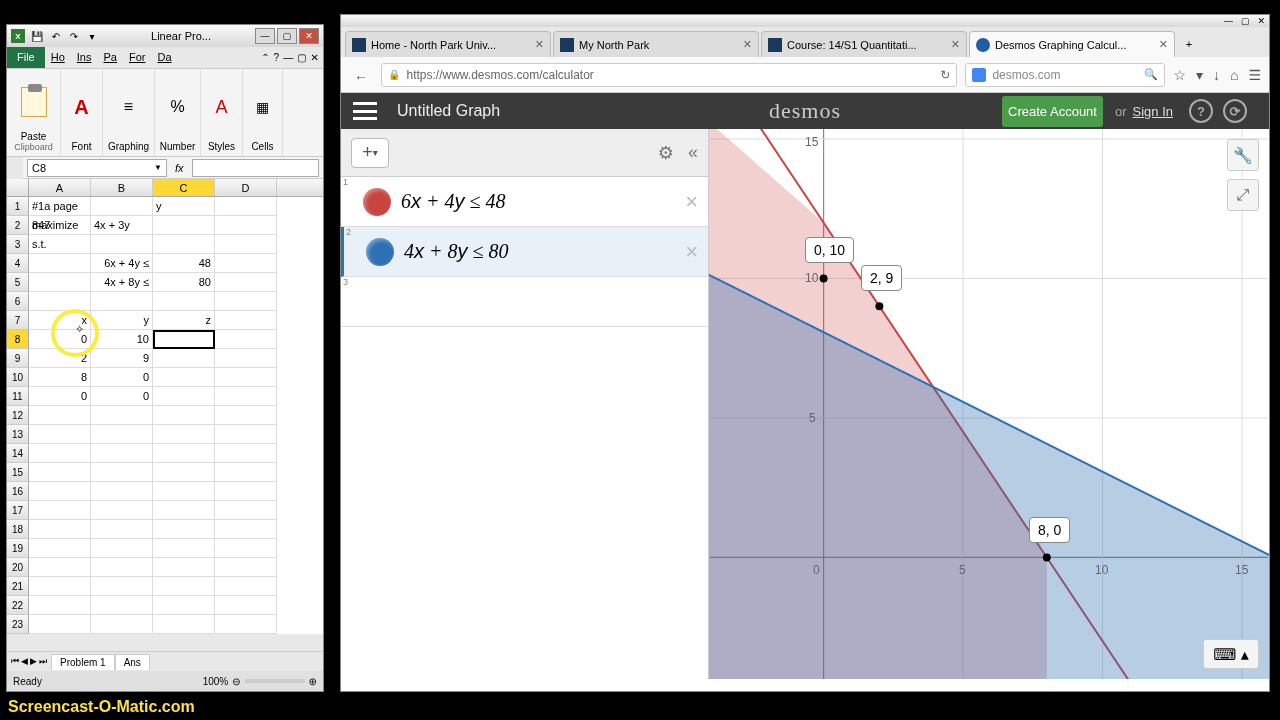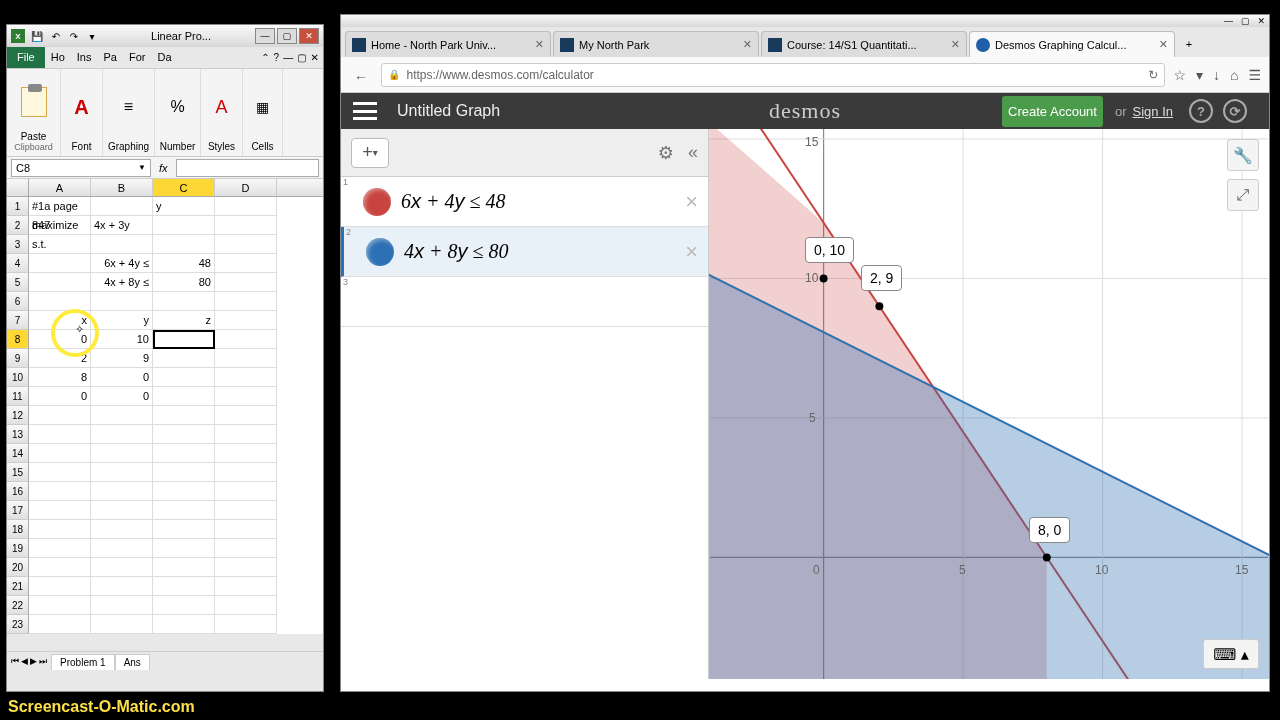--- a/index.html
+++ b/index.html
@@ -11,31 +11,31 @@
 .excel-titlebar .xl-icon { width: 14px; height: 14px; background: #2e7d32; margin-right: 6px; display: flex; align-items: center; justify-content: center; color: #fff; font-size: 8px; font-weight: bold; }
 .excel-titlebar .qat { display: flex; gap: 4px; margin-right: 8px; }
 .excel-titlebar .qat span { width: 14px; height: 14px; display: flex; align-items: center; justify-content: center; font-size: 10px; }
 .excel-titlebar .title { flex: 1; text-align: center; font-size: 11px; }
 .excel-titlebar .win-btns { display: flex; gap: 2px; }
 .excel-titlebar .win-btns span { width: 20px; height: 16px; display: flex; align-items: center; justify-content: center; font-size: 9px; background: #ddd; border: 1px solid #888; }
 .excel-titlebar .win-btns .close { background: #c8503e; color: #fff; }
 
 .excel-ribbon-tabs { height: 22px; background: #e8e8e8; display: flex; font-size: 11px; border-bottom: 1px solid #ccc; }
 .excel-ribbon-tabs .file-tab { background: #217346; color: #fff; padding: 4px 10px; }
-.excel-ribbon-tabs .tab { padding: 4px 6px; }
+.excel-ribbon-tabs .tab { padding: 4px 6px; text-decoration: underline; }
 .excel-ribbon-tabs .help-icons { margin-left: auto; display: flex; gap: 4px; padding-right: 4px; align-items: center; font-size: 10px; }
 
 .excel-ribbon { height: 88px; background: #f4f4f4; display: flex; border-bottom: 1px solid #ccc; }
 .ribbon-group { border-right: 1px solid #ddd; padding: 4px; display: flex; flex-direction: column; align-items: center; }
 .ribbon-group .icon-area { flex: 1; display: flex; align-items: center; justify-content: center; }
 .ribbon-group .label { font-size: 10px; text-align: center; }
 .paste-icon { width: 26px; height: 30px; background: #fff8dc; border: 1px solid #d4a84b; position: relative; }
 .paste-icon::before { content: ''; position: absolute; top: -4px; left: 6px; width: 14px; height: 8px; background: #888; border-radius: 2px; }
 
-.name-box-row { height: 22px; display: flex; align-items: center; background: #f4f4f4; border-bottom: 1px solid #ccc; }
+.name-box-row { height: 22px; display: flex; align-items: center; background: #f4f4f4; border-bottom: 1px solid #ccc; margin-left: 16px; }
 .name-box { width: 140px; height: 18px; border: 1px solid #aaa; background: #fff; font-size: 11px; padding: 0 4px; display: flex; align-items: center; margin-left: 4px; }
 .name-box .dd { margin-left: auto; font-size: 8px; }
 .fx-label { font-style: italic; font-size: 11px; margin: 0 8px; }
 .formula-bar { flex: 1; height: 18px; border: 1px solid #aaa; background: #fff; margin-right: 4px; }
 
 .grid-area { position: relative; flex: 1; background: #fff; }
 .col-headers { display: flex; height: 18px; background: linear-gradient(#f8f8f8, #e0e0e0); border-bottom: 1px solid #aaa; }
 .col-headers .corner { width: 22px; border-right: 1px solid #aaa; }
 .col-headers .ch { width: 62px; text-align: center; font-size: 11px; border-right: 1px solid #ccc; line-height: 18px; }
 .col-headers .ch.sel { background: #fdd835; }
@@ -369,20 +369,29 @@
   <div class="sheet-tabs">
     <span class="nav">
       <span>⏮</span>
       <span>◀</span>
       <span>▶</span>
       <span>⏭</span>
     </span>
     <span class="st">Problem 1</span>
     <span class="st">Ans</span>
   </div>
+  <div class="status-bar">
+    <span>Ready</span>
+    <span class="zoom">
+      <span>100%</span>
+      <span>⊖</span>
+      <span style="width:60px;height:4px;background:#ccc"></span>
+      <span>⊕</span>
+    </span>
+  </div>
 </div>
 
 <div class="browser">
   <div class="browser-titlebar">
     <span>—</span>
     <span>▢</span>
     <span>✕</span>
   </div>
   <div class="tab-strip" id="tab-strip">
       <div class="btab">
@@ -406,20 +415,25 @@
         <span class="x">✕</span>
       </div>
       <div class="btab new">+</div>
     </div>
   <div class="url-bar">
     <span class="nav-btn">←</span>
     <div class="url-input">
       <span class="lock">🔒</span>
       <span>https://www.desmos.com/calculator</span>
       <span style="margin-left:auto">↻</span>
+    </div>
+    <div class="search-box">
+      <span class="g"></span>
+      <span>desmos.com</span>
+      <span style="margin-left:auto;font-size:11px">🔍</span>
     </div>
     <div class="tool-icons">
       <span>☆</span>
       <span>▾</span>
       <span>↓</span>
       <span>⌂</span>
       <span>☰</span>
     </div>
   </div>
 

